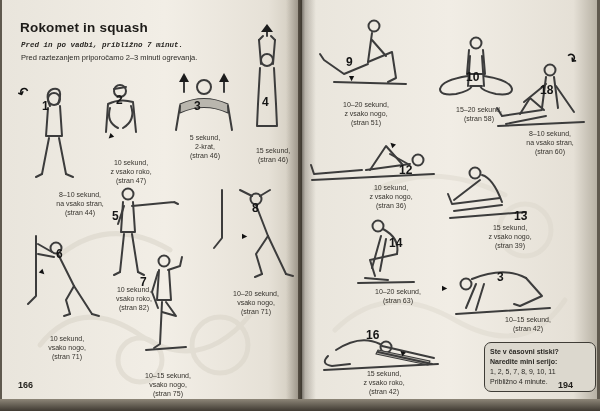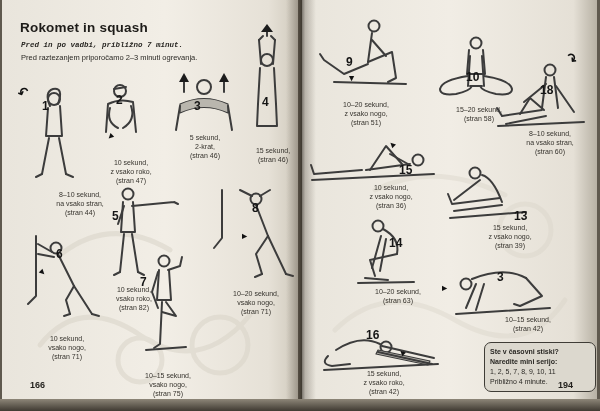--- a/index.html
+++ b/index.html
@@ -24,21 +24,21 @@
   .cap{position:absolute;font-size:7px;line-height:1.32;color:#35322c;text-align:center;
     white-space:pre-line;}
   .arr{position:absolute;font-size:9px;color:#111;font-weight:bold;line-height:1;}
   .arrc{position:absolute;font-size:13px;color:#111;font-weight:bold;line-height:1;}
   .title{position:absolute;left:20px;top:20px;font-size:13.5px;font-weight:bold;color:#1d1b18;
     letter-spacing:.2px;text-align:right;}
   .sub{position:absolute;left:21px;top:41px;font-size:7.5px;font-style:italic;font-weight:bold;
     color:#2a2824;font-family:Liberation Mono, monospace;}
   .note{position:absolute;left:21px;top:53px;font-size:7.5px;color:#2a2824;}
   .pageno{position:absolute;top:380px;font-size:9px;font-weight:bold;color:#211f1b;}
-  .pageno-left{left:18px;margin-left:12px;}
+  .pageno-left{left:18px;}
   .pageno-right{left:558px;}
   .infobox{position:absolute;left:484px;top:342px;width:100px;border:1.2px solid #3f3c36;
     border-radius:7px;background:#dcd8ce;padding:4px 5px;font-size:7px;line-height:1.42;
     color:#2a2824;}
   .infobox .b{font-weight:bold;}
   .ghost{position:absolute;opacity:.55;pointer-events:none;}
   .ghost path,.ghost circle{fill:none;stroke:#d9d4c8;stroke-width:5;stroke-linecap:round;}
 </style>
 </head>
 <body>
@@ -238,21 +238,21 @@
     
     <svg class="fig" style="left:310px;top:130px;" width="130" height="58" viewBox="0 0 130 58">
       <path d="M4 44 L52 40 M4 44 L1 35"></path>
       <path d="M56 40 L100 34"></path>
       <circle cx="108" cy="30" r="5.5"></circle>
       <path d="M60 40 L76 16 L92 34"></path>
       <path d="M98 34 L80 24"></path>
       <path d="M2 50 L124 44"></path>
     </svg>
     <span class="arr" style="left:388px;top:140px;transform:rotate(-45deg);">▲</span>
-    <span class="num" style="left:399px;top:164px;">15</span>
+    <span class="num" style="left:399px;top:164px;">12</span>
     <div class="cap" style="left:356px;top:183px;width:70px;">10 sekund,
 z vsako nogo,
 (stran 36)</div>
 
     
     <svg class="fig" style="left:446px;top:150px;" width="100" height="74" viewBox="0 0 100 74">
       <path d="M6 54 L54 48 M8 61 L56 55 M6 54 L2 44"></path>
       <path d="M56 52 Q47 28 36 25"></path>
       <circle cx="29" cy="23" r="5.5"></circle>
       <path d="M34 30 L8 50"></path>

